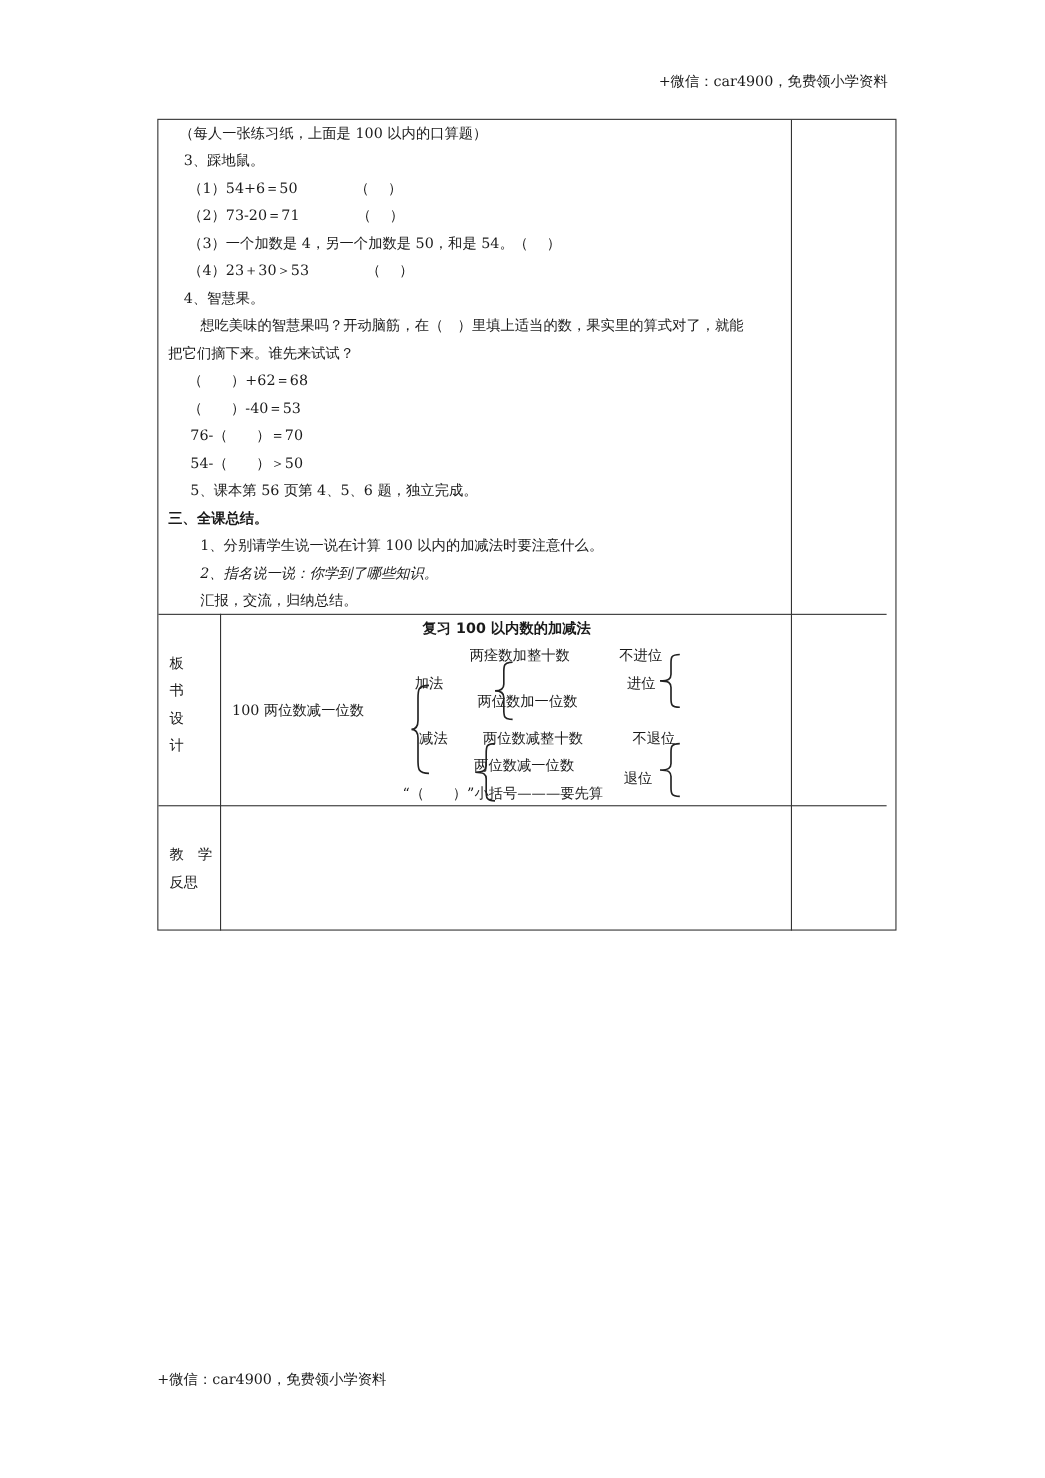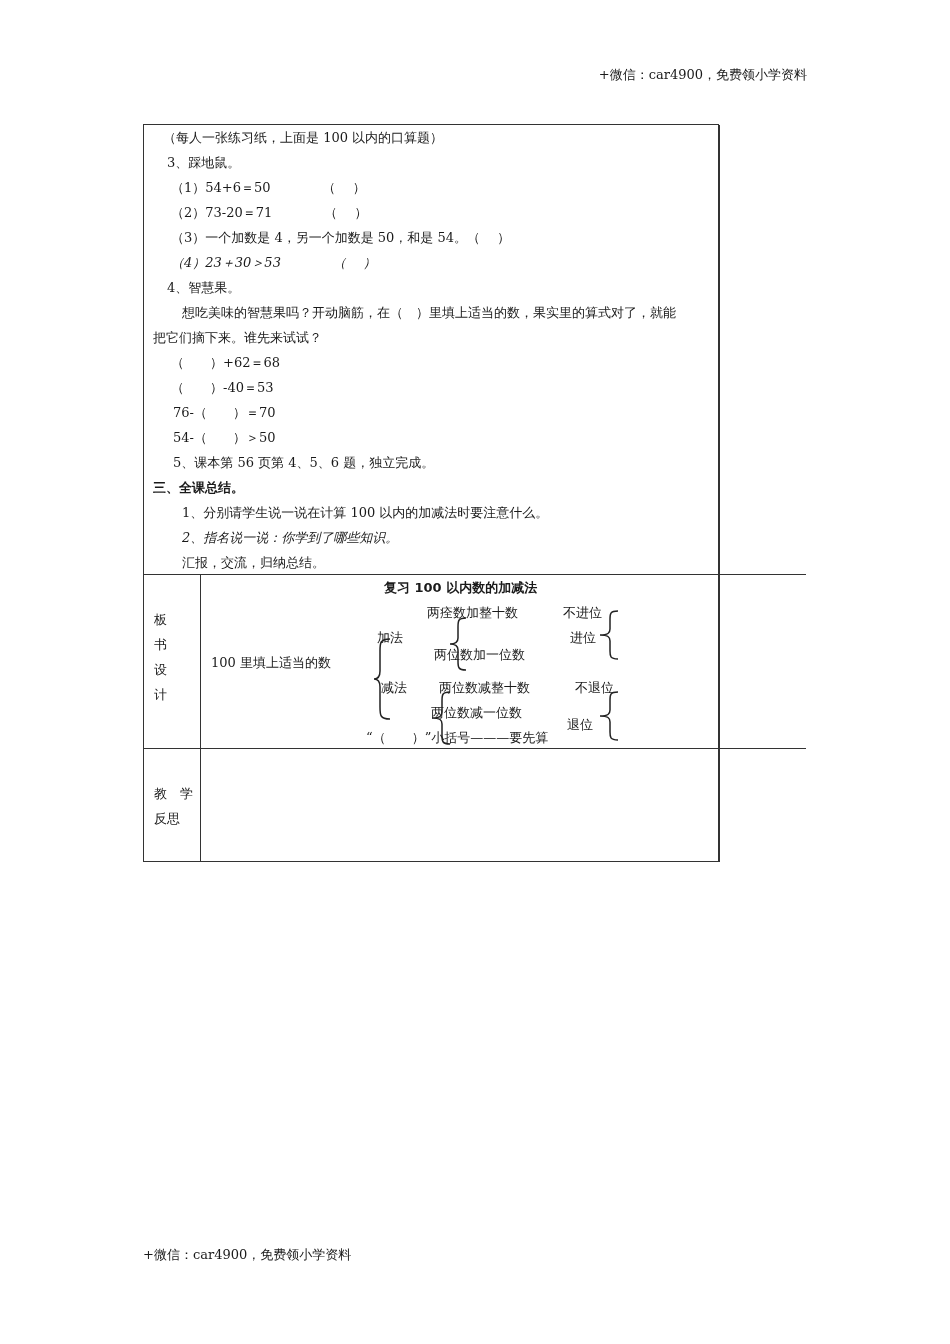--- a/index.html
+++ b/index.html
@@ -1,20 +1,20 @@
 <!DOCTYPE html>
 <html><head>
 <meta charset="utf-8">
 <style>
   html, body { margin:0; padding:0; background:#ffffff; }
   body { width:950px; height:1344px; position:relative; overflow:hidden;
          font-family:"DejaVu Serif","Liberation Serif",serif; color:#1a1a1a; font-size:13px; }
   .hdr { position:absolute; top:67px; right:143px; font-size:13px; }
   .ftr { position:absolute; top:1247px; left:143px; font-size:13px; }
-  .tbl { position:absolute; left:143px; top:124px; width:576px; height:738px;
+  .tbl { position:absolute; left:143px; top:108px; width:672px; height:738px;
          border:1px solid #333; box-sizing:border-box; }
   .vline { position:absolute; background:#333; width:1px; }
   .hline { position:absolute; background:#333; height:1px; }
   .t { position:absolute; white-space:nowrap; line-height:16px; }
   .b { font-weight:bold; font-family:"DejaVu Sans","Liberation Sans",sans-serif; }
   .brace { position:absolute; }
 </style>
 </head>
 <body>
 
@@ -27,21 +27,21 @@
 
   <div class="hline" style="left:0; top:449px; width:662px;"></div>
   <div class="hline" style="left:0; top:623px; width:662px;"></div>
 
   <div>
     <div class="t" style="left:19px; top:5px;">（每人一张练习纸，上面是 100 以内的口算题）</div>
     <div class="t" style="left:23px; top:30px;">3、踩地鼠。</div>
     <div class="t" style="left:27px; top:55px;">（1）54+6＝50　　　　（　 ）</div>
     <div class="t" style="left:27px; top:80px;">（2）73-20＝71　　　　（　 ）</div>
     <div class="t" style="left:27px; top:105px;">（3）一个加数是 4，另一个加数是 50，和是 54。（　 ）</div>
-    <div class="t" style="left:27px; top:130px;font-style:italic;">（4）23＋30＞53　　　　（　 ）</div>
+    <div class="t" style="left:27px; top:130px;">（4）23＋30＞53　　　　（　 ）</div>
     <div class="t" style="left:23px; top:155px;">4、智慧果。</div>
     <div class="t" style="left:38px; top:180px;">想吃美味的智慧果吗？开动脑筋，在（　）里填上适当的数，果实里的算式对了，就能</div>
     <div class="t" style="left:9px; top:205px;">把它们摘下来。谁先来试试？</div>
     <div class="t" style="left:27px; top:230px;">（　　）+62＝68</div>
     <div class="t" style="left:27px; top:255px;">（　　）-40＝53</div>
     <div class="t" style="left:29px; top:280px;">76-（　　）＝70</div>
     <div class="t" style="left:29px; top:305px;">54-（　　）＞50</div>
     <div class="t" style="left:29px; top:330px;">5、课本第 56 页第 4、5、6 题，独立完成。</div>
     <div class="t b" style="left:9px; top:355px;">三、全课总结。</div>
     <div class="t" style="left:38px; top:380px;">1、分别请学生说一说在计算 100 以内的加减法时要注意什么。</div>
@@ -51,21 +51,21 @@
 
   <div>
     <div class="t" style="left:10px; top:487px;">板</div>
     <div class="t" style="left:10px; top:512px;">书</div>
     <div class="t" style="left:10px; top:537px;">设</div>
     <div class="t" style="left:10px; top:562px;">计</div>
   </div>
 
   <div>
     <div class="t b" style="left:240px; top:455px;">复习 100 以内数的加减法</div>
-    <div class="t" style="left:67px; top:530px;">100 里填上适当的数</div>
+    <div class="t" style="left:67px; top:530px;">100 两位数减一位数</div>
     <div class="t" style="left:233px; top:505px;">加法</div>
     <div class="t" style="left:237px; top:555px;">减法</div>
     <div class="t" style="left:283px; top:480px;">两痊数加整十数</div>
     <div class="t" style="left:290px; top:505px;margin-top:17px;">两位数加一位数</div>
     <div class="t" style="left:295px; top:555px;">两位数减整十数</div>
     <div class="t" style="left:287px; top:580px;">两位数减一位数</div>
     <div class="t" style="left:419px; top:480px;">不进位</div>
     <div class="t" style="left:426px; top:505px;">进位</div>
     <div class="t" style="left:431px; top:555px;">不退位</div>
     <div class="t" style="left:423px; top:580px;margin-top:12px;">退位</div>

